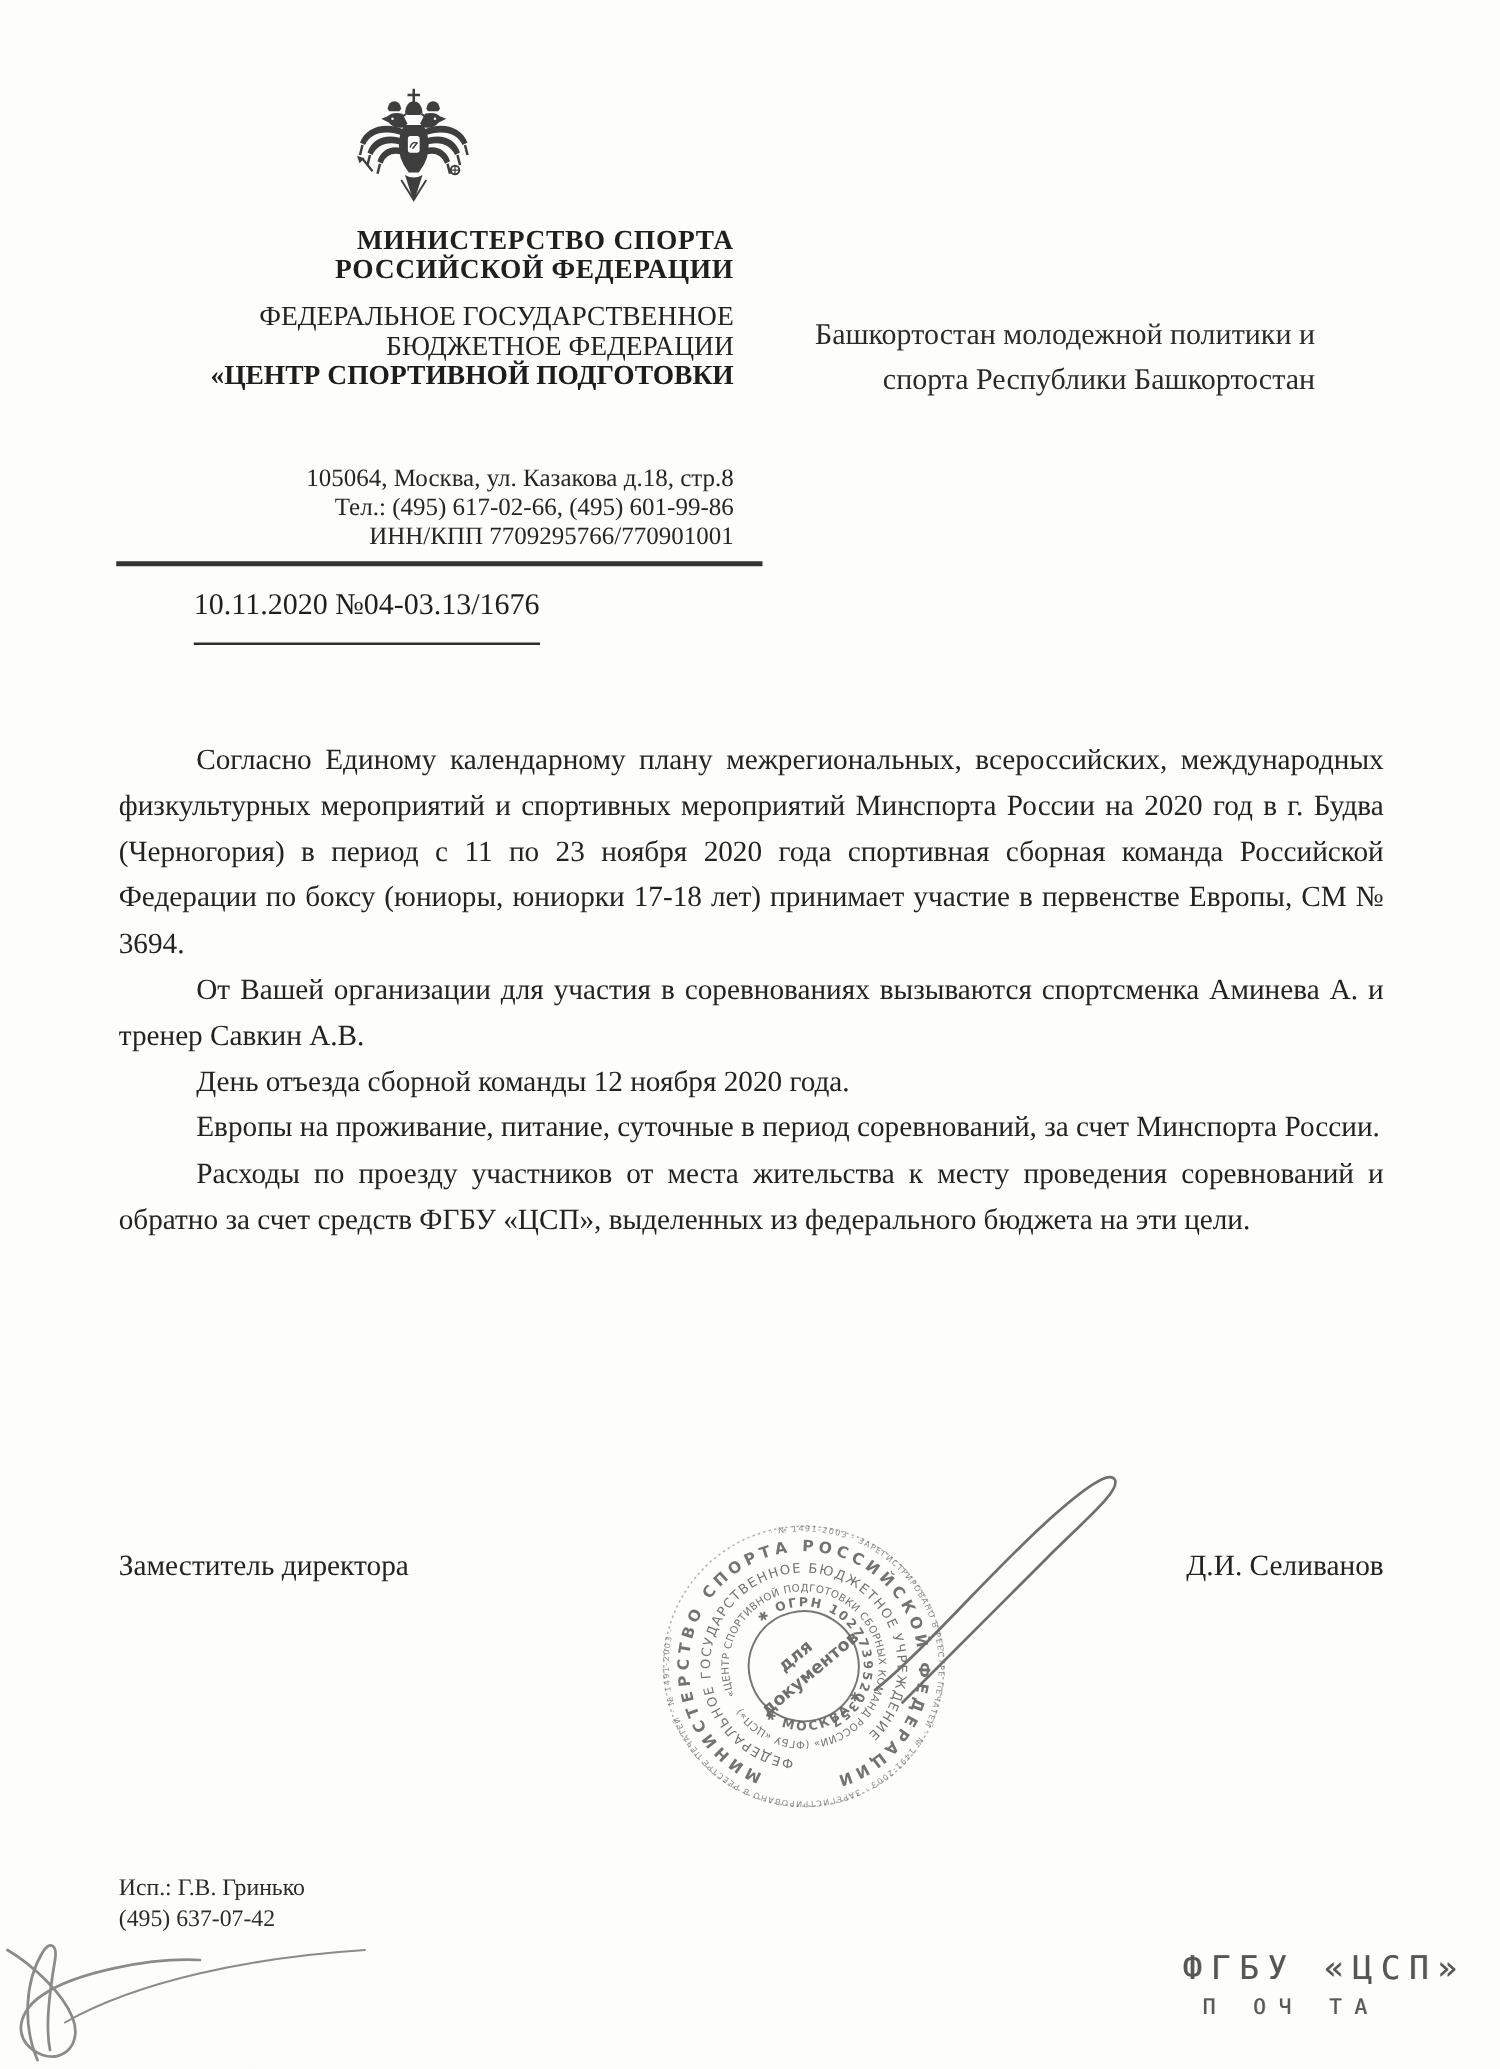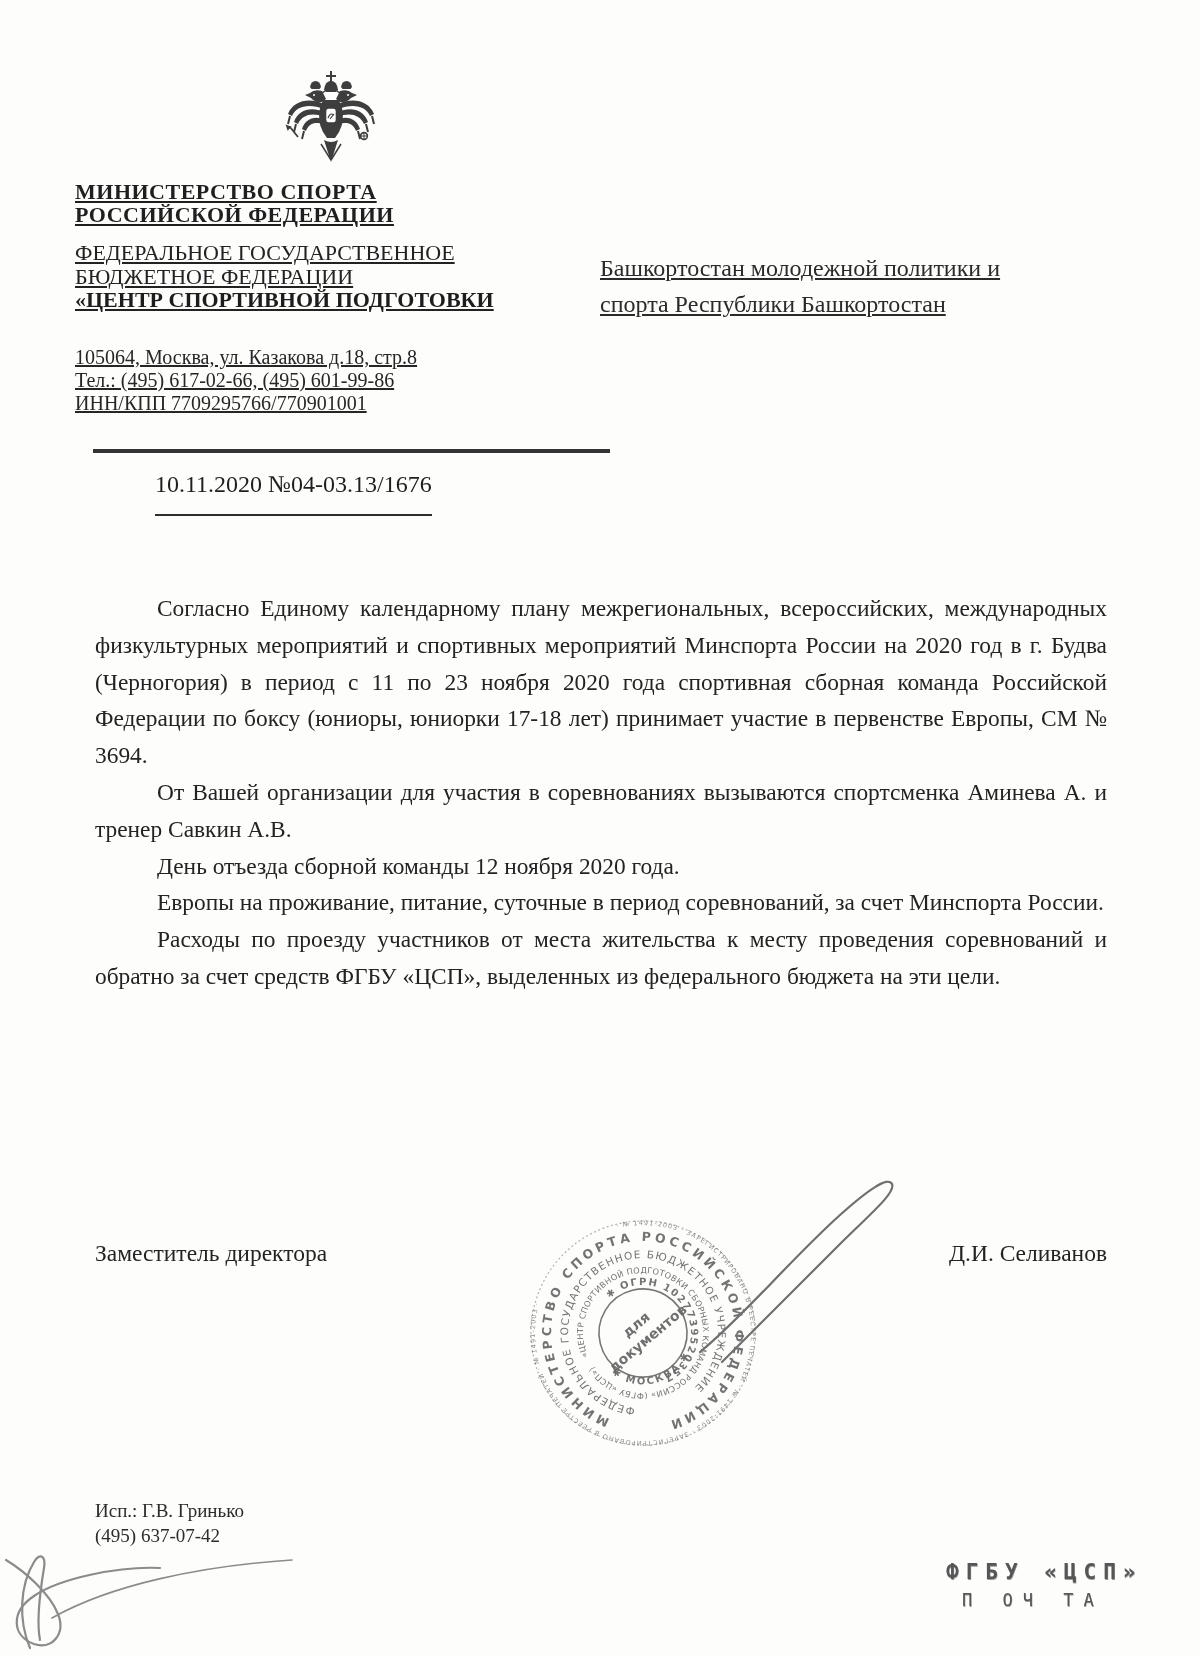--- a/index.html
+++ b/index.html
@@ -1,37 +1,37 @@
 <!DOCTYPE html>
 <html><head>
 <meta charset="utf-8">
 <style>
   html,body{margin:0;padding:0;background:#ffffff;}
   .page{
     position:relative;width:1200px;height:1655px;background:#fdfdfc;overflow:hidden;
     font-family:"Liberation Serif","DejaVu Serif",serif;color:#242424;
   }
   .abs{position:absolute;}
-  .center{text-align:left;text-decoration:underline;}
+  .center{text-align:right;}
   .coat{left:280px;top:70px;width:102px;height:114px;}
   .ministry{left:75px;top:180px;width:512px;font-weight:bold;font-size:22px;line-height:23px;letter-spacing:0.5px;color:#1f1f1f;}
   .org{left:75px;top:241px;width:512px;font-size:22px;line-height:23.5px;color:#222;}
   .org .b{font-weight:bold;color:#1d1d1d;}
-  .addr{left:75px;top:346px;width:512px;font-size:20px;line-height:23px;color:#262626;}
+  .addr{left:75px;top:372px;width:512px;font-size:20px;line-height:23px;color:#262626;}
   .addressee{left:600px;top:250px;width:452px;font-size:24px;line-height:36px;color:#2a2a2a;}
   .rule{left:93px;top:449px;width:517px;height:4px;background:#343434;}
   .ref{left:155px;top:471px;font-size:24px;border-bottom:2px solid #2e2e2e;padding-bottom:16px;color:#1f1f1f;}
   .body-text{left:95px;top:590px;width:1012px;font-size:23.4px;line-height:36.8px;text-align:justify;color:#232323;}
   .body-text p{margin:0;text-indent:62px;}
   .sig-row{left:95px;top:1240px;width:1012px;display:flex;justify-content:space-between;font-size:23.5px;color:#232323;}
   .stamp{left:493px;top:1183px;width:300px;height:300px;opacity:0.82;}
   .ink-overlay{left:0;top:0;width:1200px;height:1655px;pointer-events:none;}
   .executor{left:95px;top:1498px;font-size:19px;line-height:25px;color:#2b2b2b;}
   .mail-stamp{left:946px;top:1560px;font-family:"DejaVu Sans Mono",monospace;color:#565656;}
-  .mail-stamp .l1{font-size:21px;font-weight:bold;letter-spacing:7px;text-shadow:0.5px 0.5px 0 #9a9a9a;}
+  .mail-stamp .l1{font-size:26px;font-weight:normal;letter-spacing:7px;text-shadow:0.5px 0.5px 0 #9a9a9a;}
   .mail-stamp .l2{font-size:17px;letter-spacing:10px;margin:6px 0 0 16px;text-shadow:0.5px 0.5px 0 #9a9a9a;}
 </style>
 </head>
 <body>
 
 <div class="page">
 
   <svg class="abs coat" viewBox="0 0 100 114">
     <g fill="#3e3e3e" stroke="#3e3e3e">
       <path d="M49 1 h2 v4 h4 v2 h-4 v5 h-2 v-5 h-4 v-2 h4 z" stroke="none"></path>

